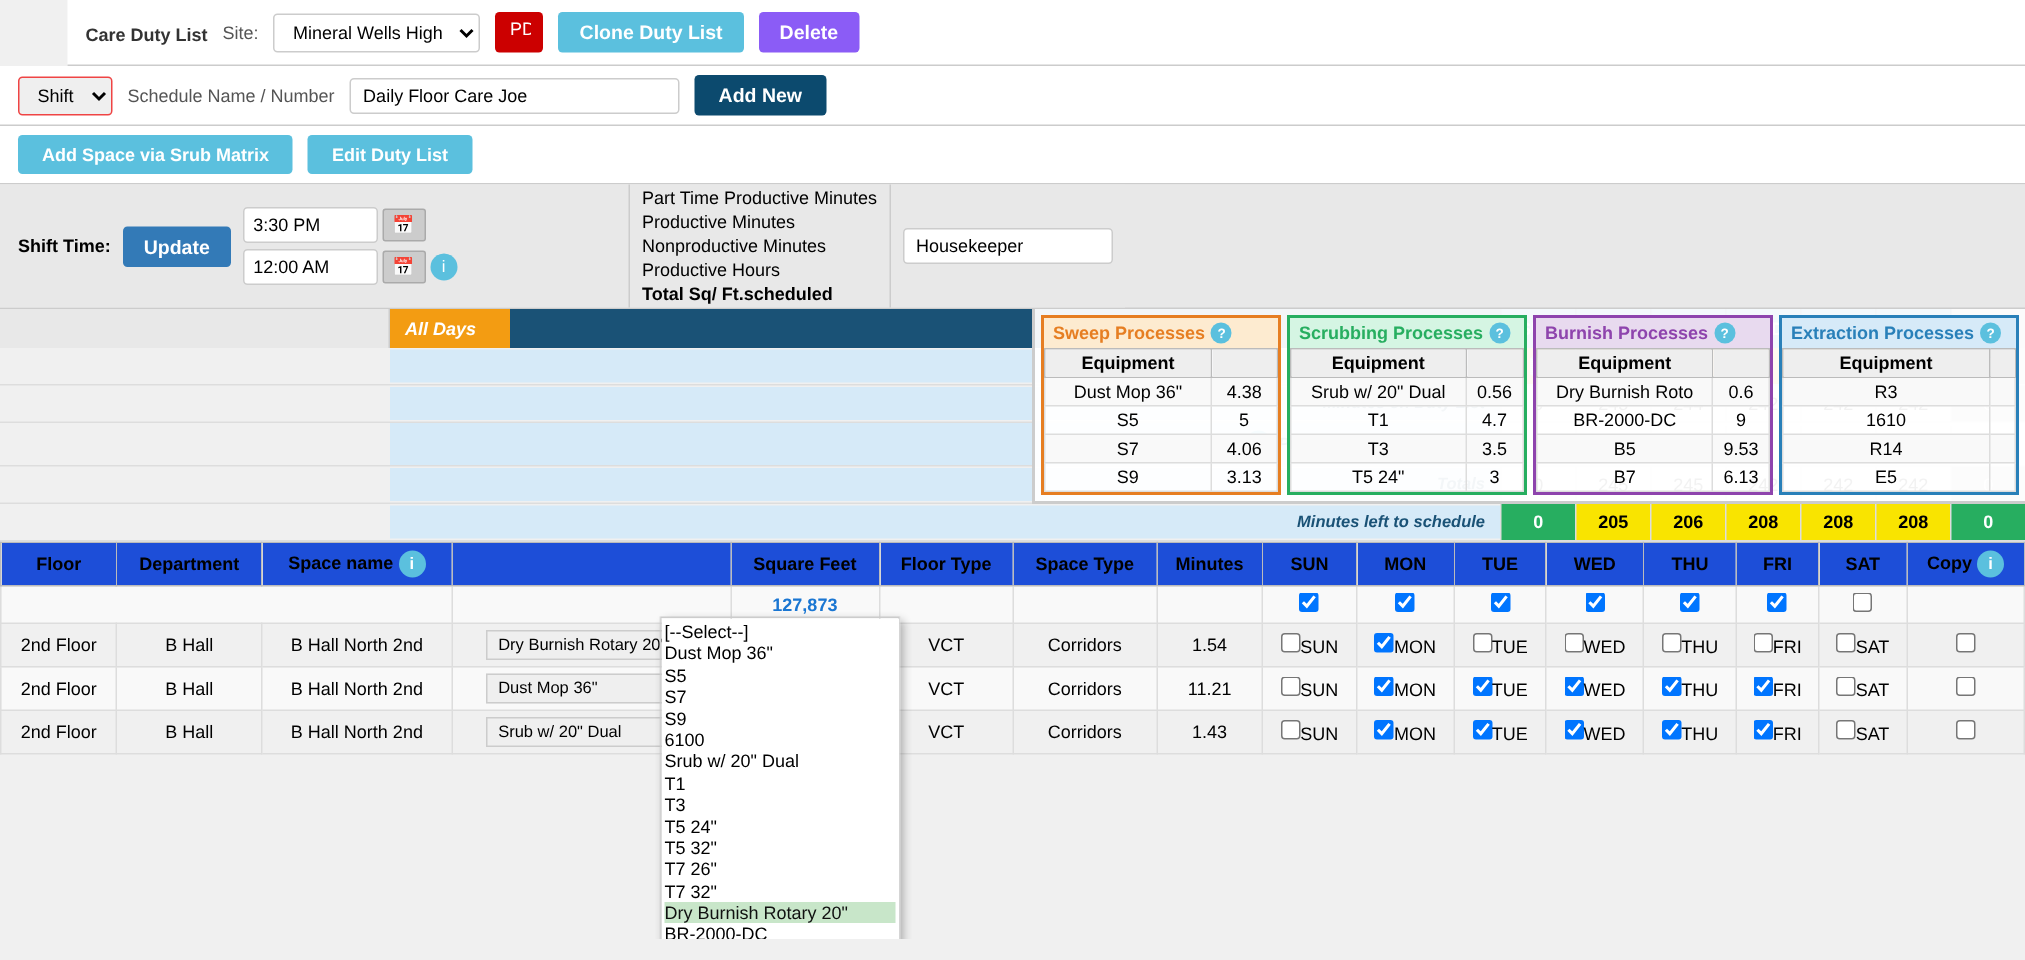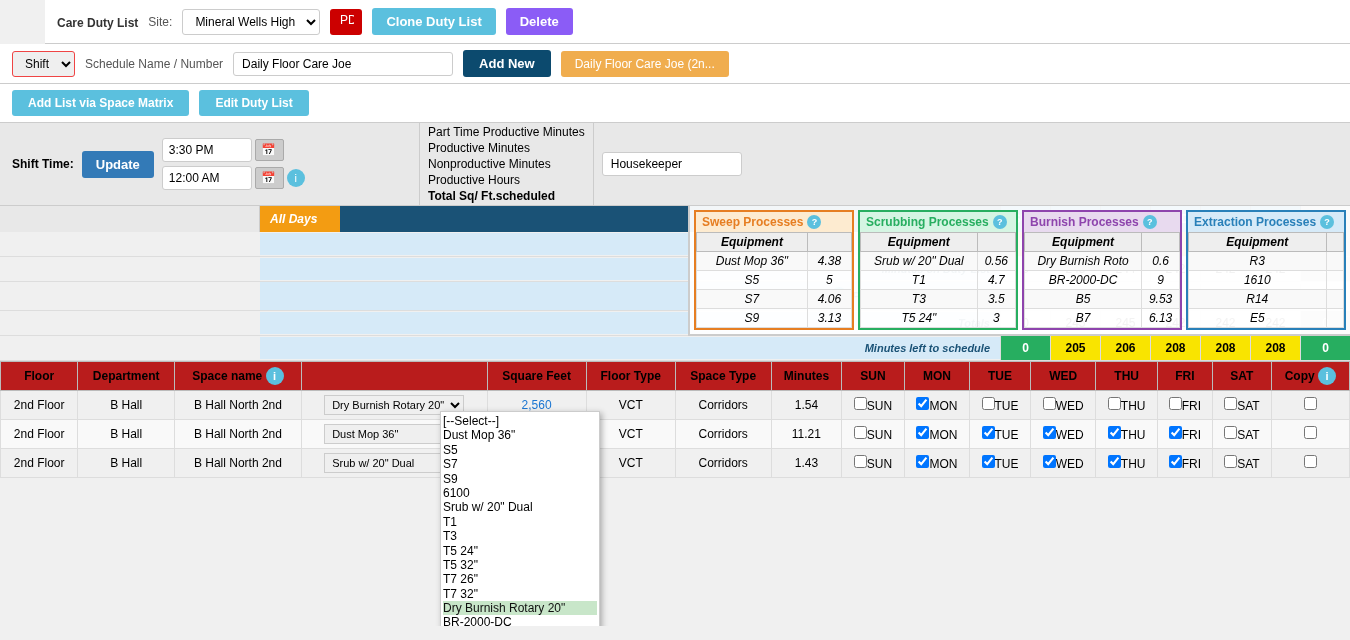--- a/index.html
+++ b/index.html
@@ -41,42 +41,42 @@
     .dropdown-list { background: #fff; border: 1px solid #ccc; width: 160px; max-height: 320px; overflow-y: auto; box-shadow: 2px 2px 6px rgba(0,0,0,0.3); }
     .dropdown-list select { width: 100%; border: none; outline: none; font-size: 12px; padding: 0; height: 320px; }
     .day-header { background: #2980b9; color: #fff; font-weight: bold; text-align: center; padding: 6px 8px; min-width: 50px; border-left: 1px solid #1a5276; font-size: 12px; }
     .day-header.sat { background: #aaa; }
 
     
     .schedule-row { display: flex; align-items: center; border-bottom: 1px solid #ddd; }
     .schedule-row .row-label { flex: 1; text-align: right; padding: 5px 10px; font-size: 11px; font-weight: bold; color: #1a5276; background: #d6eaf8; font-style: italic; }
     .schedule-cell { min-width: 50px; text-align: center; padding: 5px 4px; border-left: 1px solid #ddd; font-size: 12px; }
     table { width: 100%; border-collapse: collapse; font-size: 11px; }
-    th { background: #b91c1c; padding: 5px 6px; text-align: center; border: 1px solid #bbb; font-weight: bold; position: sticky; top: 0; }
+    th { background: #1d4ed8; padding: 5px 6px; text-align: center; border: 1px solid #bbb; font-weight: bold; position: sticky; top: 0; }
     td { padding: 4px 6px; border: 1px solid #ddd; text-align: center; }
     tr:nth-child(even) td { background: #f9f9f9; }
     .sq-ft { color: #1a76d2; }
     select.equip-select { width: 140px; font-size: 11px; border: 1px solid #ccc; padding: 2px 3px; }
 
     
     .total-row td { background: #eaf2ff; font-weight: bold; }
 
     
     .process-panels { position: absolute; top: 0; right: 0; display: flex; gap: 4px; z-index: 50; background: rgba(255,255,255,0.95); padding: 4px; border-left: 2px solid #ccc; border-bottom: 2px solid #ccc; }
     .process-panel { border: 2px solid; width: 160px; }
     .process-panel.sweep { border-color: #e67e22; }
     .process-panel.scrub { border-color: #27ae60; }
     .process-panel.burnish { border-color: #8e44ad; }
     .process-panel.extract { border-color: #2980b9; }
     .process-panel-header { font-weight: bold; font-size: 11px; padding: 3px 6px; display: flex; align-items: center; gap: 4px; }
     .process-panel.sweep .process-panel-header { background: #fdebd0; color: #e67e22; }
     .process-panel.scrub .process-panel-header { background: #d5f5e3; color: #27ae60; }
     .process-panel.burnish .process-panel-header { background: #e8daef; color: #8e44ad; }
     .process-panel.extract .process-panel-header { background: #d6eaf8; color: #2980b9; }
-    .process-panel table { font-size: 10px; font-style: italic; }
+    .process-panel table { font-size: 10px; }
     .process-panel table th { background: #eee; padding: 2px 4px; }
     .process-panel table td { padding: 2px 4px; }
     .q-icon { display: inline-flex; align-items: center; justify-content: center; background: #5bc0de; color: #fff; border-radius: 50%; width: 14px; height: 14px; font-size: 9px; cursor: pointer; }
   </style>
 </head>
 <body>
 
 <div class="header">
   <span class="header-title">
     <span>Care Duty List</span>
@@ -95,25 +95,24 @@
   <button class="delete-btn">Delete</button>
 </div>
 
 <div class="subheader">
   <select class="shift-select">
     <option>Shift</option>
   </select>
   <span class="schedule-label">Schedule Name / Number</span>
   <input class="schedule-input" type="text" value="Daily Floor Care Joe" style="">
   <button class="add-new-btn">Add New</button>
-  <button class="daily-floor-btn">Daily Floor Care Joe (2n...</button>
 </div>
 
 <div class="action-row">
-  <button class="add-space-btn">Add List via Space Matrix</button>
+  <button class="add-space-btn">Add Space via Srub Matrix</button>
   <button class="edit-duty-btn">Edit Duty List</button>
 </div>
 
 <div style="display:flex; background:#e8e8e8; border-bottom:1px solid #ccc;">
 
   <div style="display:flex; align-items:center; gap:8px; padding:4px 12px; background:#e8e8e8; border-right:1px solid #ccc; min-width:420px;">
     <span class="shift-time-label">Shift Time:</span>
     <button class="update-btn">Update</button>
     <div style="display:flex; flex-direction:column; gap:4px;">
       <div style="display:flex; align-items:center; gap:3px;">
@@ -235,20 +234,36 @@
             <th>SUN</th>
             <th>MON</th>
             <th>TUE</th>
             <th>WED</th>
             <th>THU</th>
             <th>FRI</th>
             <th>SAT</th>
             <th>Copy <span class="info-icon">i</span></th>
           </tr>
 
+          <tr class="total-row">
+            <td colspan="3" style="text-align:right; font-weight:bold;"></td>
+            <td></td>
+            <td class="sq-ft">127,873</td>
+            <td></td>
+              <td></td>
+              <td></td>
+            <td><input type="checkbox" checked="" style=""></td>
+            <td><input type="checkbox" checked="" style=""></td>
+            <td><input type="checkbox" checked="" style=""></td>
+            <td><input type="checkbox" checked="" style=""></td>
+            <td><input type="checkbox" checked="" style=""></td>
+            <td><input type="checkbox" checked="" style=""></td>
+            <td><input type="checkbox" style=""></td>
+            <td></td>
+          </tr>
         </thead>
         <tbody id="table-body">
         <tr>
     <td>2nd Floor</td>
     <td>B Hall</td>
     <td>B Hall North 2nd</td>
     <td><select class="equip-select"><option>[--Select--]</option><option>Dust Mop 36"</option><option>S5</option><option>S7</option><option>S9</option><option>6100</option><option>Srub w/ 20" Dual</option><option>T1</option><option>T3</option><option>T5 24"</option><option>T5 32"</option><option>T7 26"</option><option>T7 32"</option><option selected="">Dry Burnish Rotary 20"</option><option>BR-2000-DC</option><option>B5</option><option>B7</option><option>R3</option><option>1610</option><option>R14</option></select></td>
     <td class="sq-ft">2,560</td>
     <td>VCT</td>
     <td>Corridors</td>

